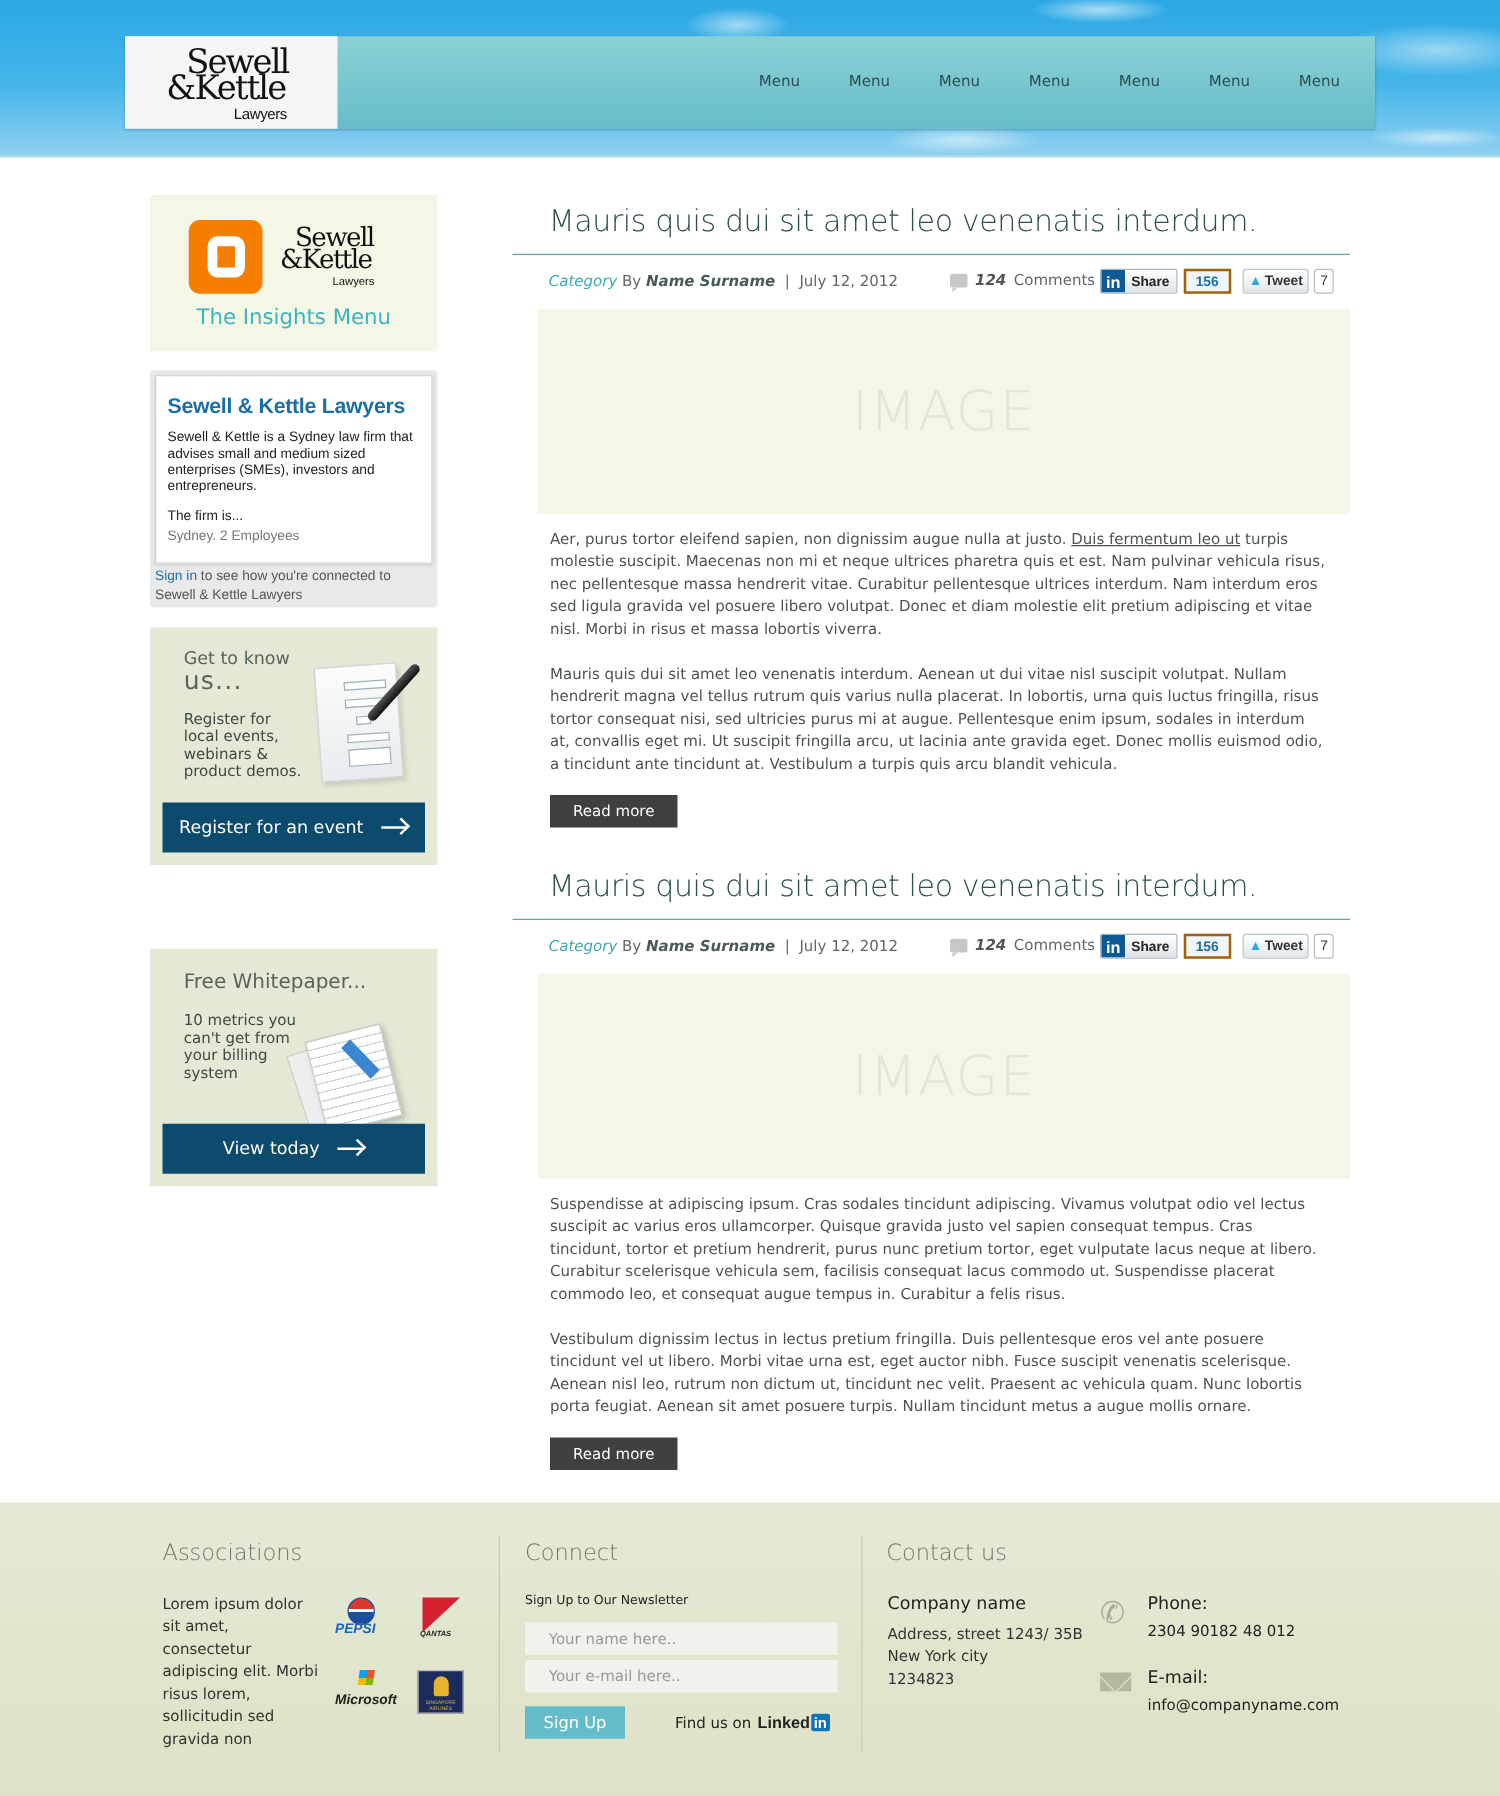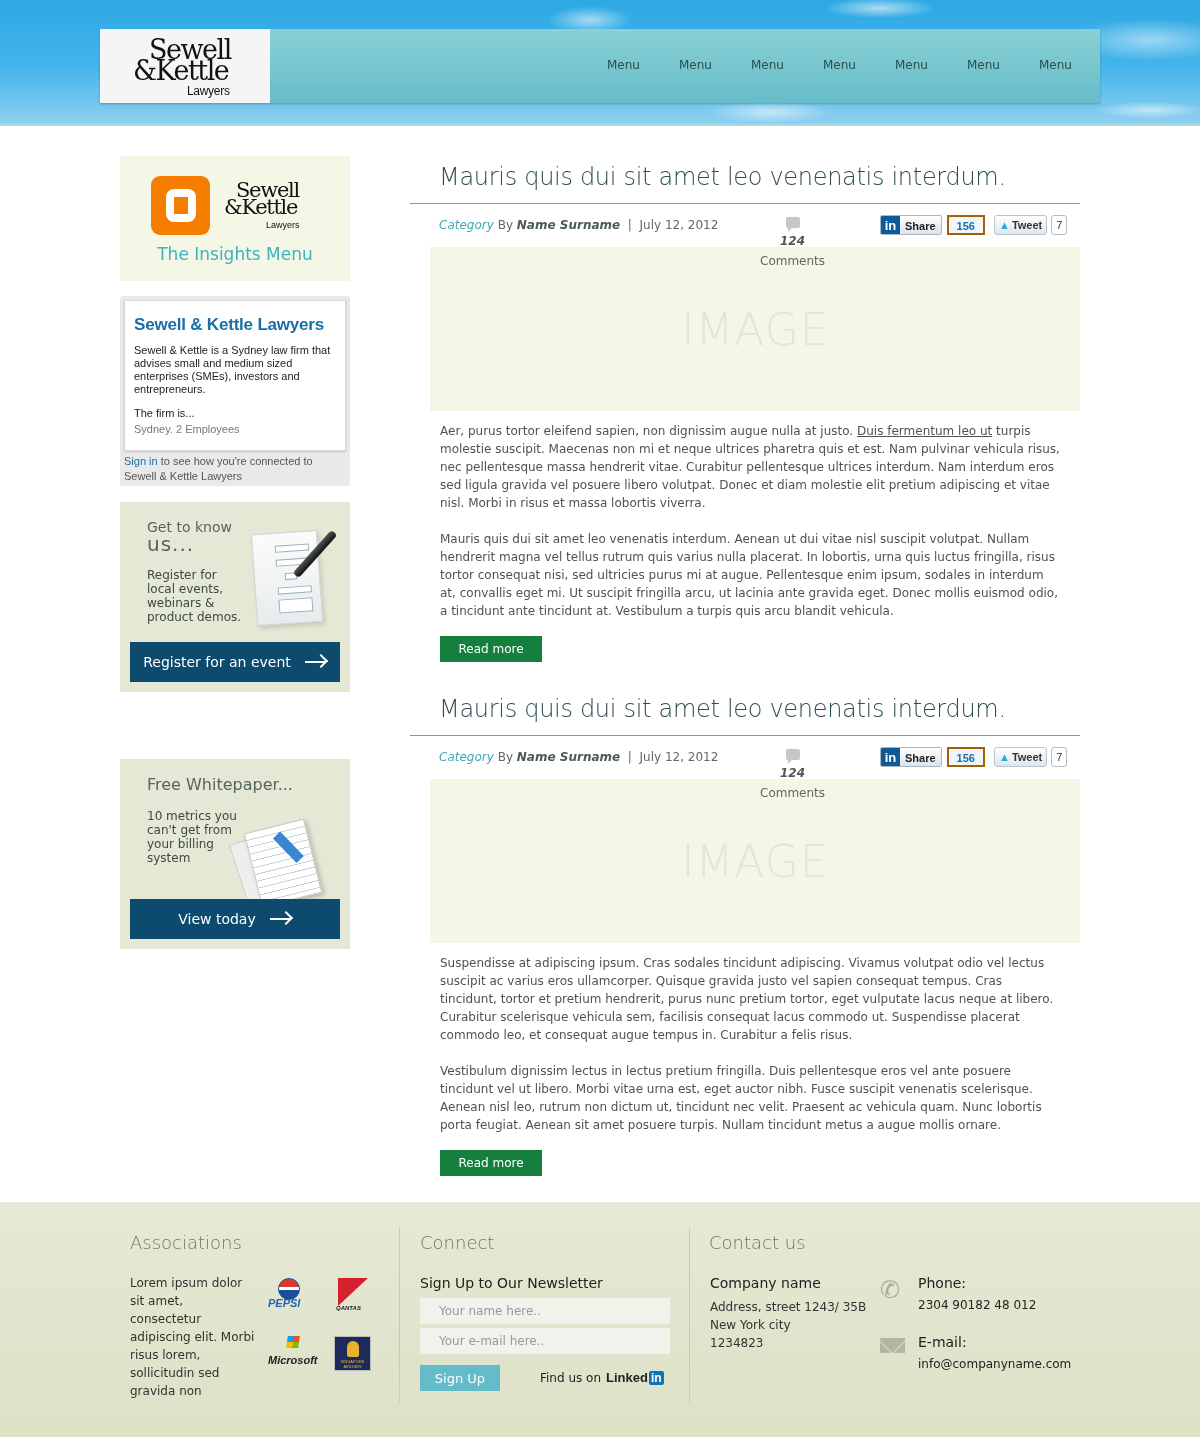--- a/index.html
+++ b/index.html
@@ -154,21 +154,21 @@
     padding-left: 29px; font-size: 24px; font-weight: 300; color: #2f4e4f;
     font-family: "DejaVu Sans", sans-serif; letter-spacing: -0.3px; height: 45px; line-height: 38px;
   }
   .post-rule { height: 1px; background: #5aa9aa; width: 670px; }
   .meta {
     position: relative; height: 43px; font-size: 12px; color: #666;
   }
   .meta-left { position: absolute; left: 29px; top: 14px; }
   .meta-left .cat { color: #3fa9b5; font-style: italic; }
   .meta-left .name { font-style: italic; font-weight: bold; color: #4a5a5a; }
-  .comments { position: absolute; left: 350px; top: 13px; display: flex; align-items: center; gap: 6px; flex-direction: column; }
+  .comments { position: absolute; left: 350px; top: 13px; display: flex; align-items: center; gap: 6px; }
   .comment-icon {
     width: 14px; height: 11px; background: #c7c7c7; border-radius: 2px; position: relative;
   }
   .comment-icon::after {
     content: ""; position: absolute; left: 2px; bottom: -4px;
     border-left: 4px solid #c7c7c7; border-bottom: 4px solid transparent;
   }
   .comments .count { font-style: italic; font-weight: bold; color: #555; }
   .li-share { position: absolute; left: 470px; top: 11px; display: flex; align-items: center; }
   .li-btn {
@@ -197,21 +197,21 @@
   .image-ph {
     margin-left: 20px; width: 650px; height: 164px; background: #f4f6e6;
     display: flex; align-items: center; justify-content: center;
     color: #e2e6d4; font-size: 44px; font-weight: 300; letter-spacing: 1px;
   }
   .post-body { padding: 11px 0 0 30px; width: 650px; }
   .post-body p { font-size: 12px; line-height: 18px; color: #4d5353; margin-bottom: 18px; }
   .post-body a { color: #4d5353; text-decoration: underline; }
   .read-more {
     display: inline-block; width: 102px; height: 26px; margin-top: -8px;
-    background: #15803d; color: #fff; font-size: 12px; text-align: center; line-height: 26px;
+    background: #404040; color: #fff; font-size: 12px; text-align: center; line-height: 26px;
     cursor: pointer;
   }
   
   .footer {
     position: absolute; left: 0; top: 1202px; width: 1200px; height: 235px;
     background: linear-gradient(180deg, #e6e9d5 0%, #dde1c6 100%);
   }
   .f-h { font-size: 18px; font-weight: 300; color: #6c7570; position: absolute; top: 30px; white-space: nowrap; }
   .divider { position: absolute; top: 26px; width: 1px; height: 174px; background: #c8ccb3; }
   .assoc-text { position: absolute; left: 130px; top: 72px; width: 125px; font-size: 12px; line-height: 18px; color: #2e3430; }
@@ -223,21 +223,21 @@
   .qantas { left: 336px; top: 76px; width: 34px; height: 36px; }
   .qantas .tri { position: absolute; left: 2px; top: 0; width: 0; height: 0; border-left: 30px solid transparent; border-top: 28px solid #d5202f; transform: scaleX(-1); }
   .qantas .word { position: absolute; left: 0; top: 27px; font-family: "Liberation Sans", sans-serif; font-style: italic; font-weight: bold; font-size: 6px; color: #222; }
   .microsoft { left: 268px; top: 134px; width: 50px; height: 34px; }
   .microsoft .flag { position: absolute; left: 19px; top: 0; width: 12px; height: 12px;
     background: conic-gradient(#f25022 0 25%, #7fba00 25% 50%, #ffb900 50% 75%, #00a4ef 75%); transform: skew(-8deg); }
   .microsoft .word { position: absolute; left: 0; top: 18px; font-family: "Liberation Sans", sans-serif; font-style: italic; font-weight: bold; font-size: 11px; color: #222; }
   .singapore { left: 334px; top: 134px; width: 37px; height: 35px; background: #1b2c5c; border: 1px solid #bbb; }
   .singapore .bird { position: absolute; left: 12px; top: 4px; width: 12px; height: 16px; background: #e8b22a; border-radius: 6px 6px 2px 2px; }
   .singapore .word { position: absolute; left: 0; top: 22px; width: 35px; text-align: center; font-family: "Liberation Sans", sans-serif; font-size: 4px; color: #e8b22a; line-height: 5px; }
-  .nl-title { position: absolute; left: 420px; top: 73px; font-size: 14px; color: #222; }
+  .nl-title { position: absolute; left: 420px; top: 73px; font-size: 10px; color: #222; }
   .nl-input {
     position: absolute; left: 420px; width: 250px; height: 26px; border: none; outline: none;
     background: #f1f2eb; padding-left: 19px; font-size: 12px; color: #999;
     font-family: "DejaVu Sans", sans-serif;
   }
   .nl-input::placeholder { color: #999; }
   .signup-btn {
     position: absolute; left: 420px; top: 1365px; width: 80px; height: 26px; top: 163px;
     background: #64bccb; color: #fff; font-size: 13px; border: none; cursor: pointer;
     font-family: "DejaVu Sans", sans-serif;

